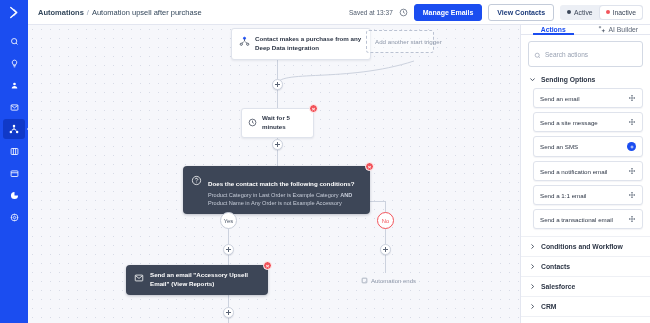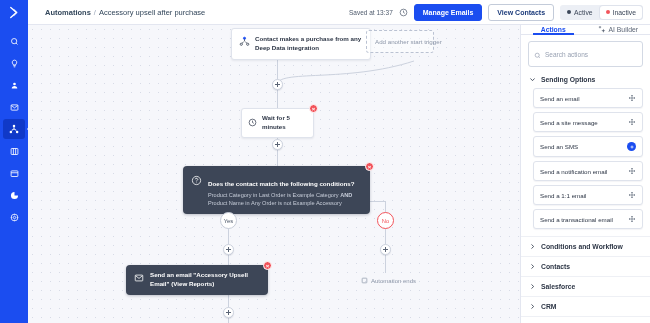--- a/index.html
+++ b/index.html
@@ -38,21 +38,21 @@
   }
   .rail-item svg { display: block; }
 
   
   .topbar {
     position: absolute; left: 28px; top: 0; right: 0; height: 25px;
     background: #ffffff; border-bottom: 1px solid #e3e6f0;
     display: flex; align-items: center; padding: 0 7px 0 10px;
   }
   .crumb { font-size: 7.5px; color: #33475b; white-space: nowrap; }
-  .crumb b { font-weight: bold; margin-left: 7px; }
+  .crumb b { font-weight: bold; }
   .crumb .sep { color: #9aa5b8; margin: 0 3px; }
   .crumb .cur { color: #33475b; }
   .top-right { margin-left: auto; display: flex; align-items: center; gap: 6px; }
   .saved { font-size: 6.5px; color: #4f5b6d; white-space: nowrap; }
   .clock-ic { color: #5b6576; display: flex; align-items: center; }
   .btn {
     font-size: 7px; font-weight: bold; border-radius: 3px; white-space: nowrap;
     padding: 4px 8px; cursor: pointer; line-height: 1;
   }
   .btn-primary { background: #1b4df0; color: #fff; border: 1px solid #1b4df0; }
@@ -272,21 +272,21 @@
               <circle cx="12" cy="12" r="3.2"></circle>
               <path d="M12 3v3M12 18v3M3 12h3M18 12h3"></path>
             </svg>
         </span>
       </div>
     </div>
   </div>
 
   <div class="topbar">
     <div class="crumb">
-      <b>Automations</b><span class="sep">/</span><span class="cur">Accessory upsell after purchase</span>
+      <b>Automations</b><span class="sep">/</span><span class="cur">Automation upsell after purchase</span>
     </div>
     <div class="top-right">
       <span class="saved">Saved at 13:37</span>
       <span class="clock-ic">
         <svg width="9" height="9" viewBox="0 0 24 24" fill="none" stroke="#5b6576" stroke-width="2">
             <circle cx="12" cy="12" r="9"></circle>
             <path d="M12 7v5l3.5 2.2"></path>
           </svg>
       </span>
       <button class="btn btn-primary">Manage Emails</button>

